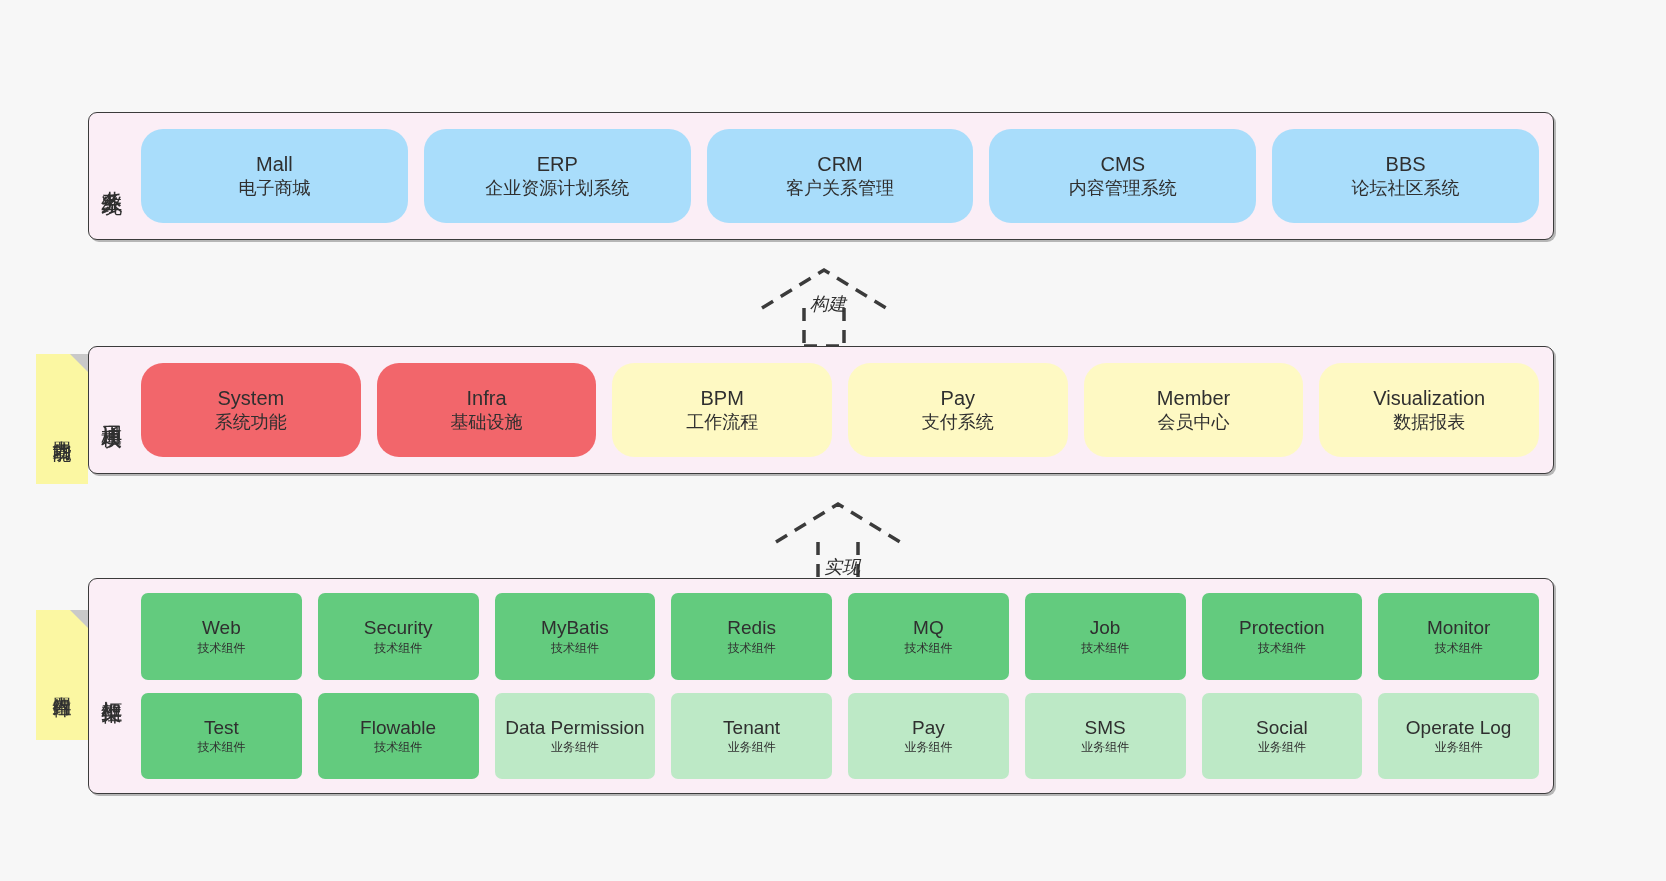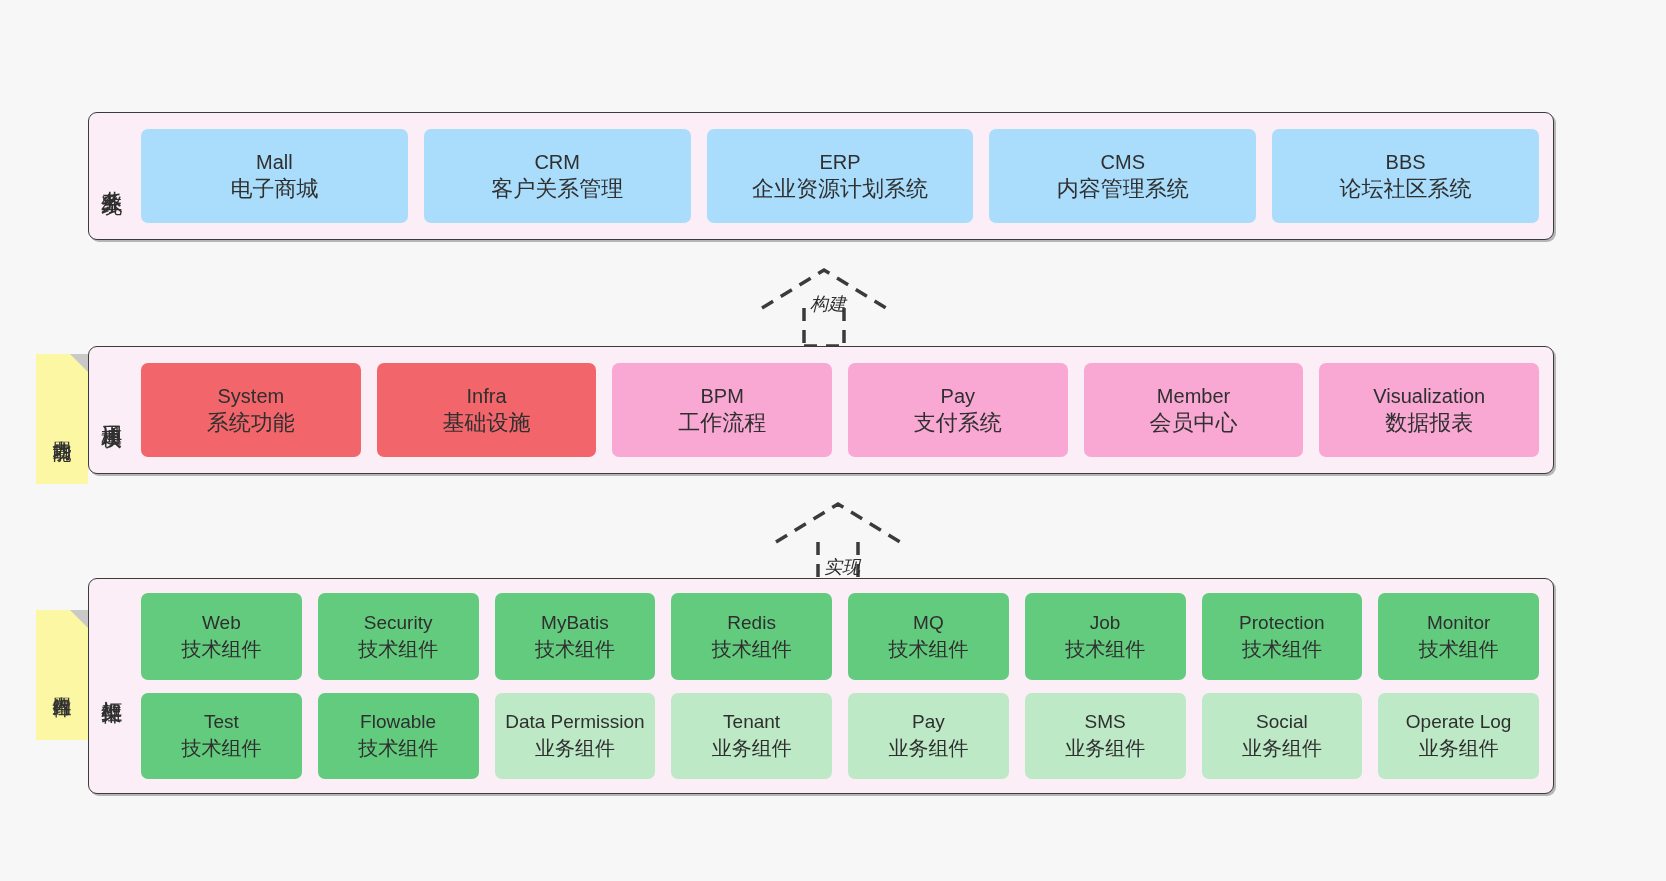--- a/index.html
+++ b/index.html
@@ -74,40 +74,40 @@
     display: flex;
     flex-direction: column;
     align-items: center;
     justify-content: center;
     text-align: center;
     padding: 6px 8px;
     line-height: 1.3;
     color: #2f2f2f;
   }
   .card .t-en { font-size: 20px; }
-  .card .t-cn { font-size: 22px; }
+  .card .t-cn { font-size: 18px; }
 
   .card.blue   { background: #a9ddfb; }
   .card.red    { background: #f2666b; }
-  .card.pink   { background: #f9a8d4; align-items: center; }
+  .card.pink   { background: #fef9c3; align-items: center; }
   .card.green  { background: #63cb7e; }
   .card.lgreen { background: #bde9c6; }
 
   
   #layer-business { left: 88px;  top: 112px; width: 1466px; height: 128px; }
   #layer-common   { left: 88px;  top: 346px; width: 1466px; height: 128px; }
   #layer-framework{ left: 88px;  top: 578px; width: 1466px; height: 216px; }
 
-  #layer-business .card, #layer-common .card { height: 86px; }
+  #layer-business .card, #layer-common .card { height: 86px; border-radius: 22px; }
   #layer-framework .card { height: 82px; }
 
   #layer-framework .layer-body { padding: 14px 14px 14px 6px; }
   #layer-framework .layer-col { gap: 13px; }
   #layer-framework .card .t-en { font-size: 19px; }
-  #layer-framework .card .t-cn { font-size: 20px; }
+  #layer-framework .card .t-cn { font-size: 12px; }
 
   
   .sticky {
     position: absolute;
     box-sizing: border-box;
     width: 52px;
     background: #fbf7a2;
     color: #2f2f2f;
     font-size: 19px;
     line-height: 1.16;
@@ -165,28 +165,28 @@
     <div class="layer-title">业务系统</div>
     <div class="layer-body">
       <div class="layer-col">
         <div class="card blue">
           <span class="t-en">Mall</span>
           <span class="t-cn">电子商城</span>
         </div>
       </div>
       <div class="layer-col">
         <div class="card blue">
+          <span class="t-en">ERP</span>
+          <span class="t-cn">企业资源计划系统</span>
+        </div>
+      </div>
+      <div class="layer-col">
+        <div class="card blue">
           <span class="t-en">CRM</span>
           <span class="t-cn">客户关系管理</span>
-        </div>
-      </div>
-      <div class="layer-col">
-        <div class="card blue">
-          <span class="t-en">ERP</span>
-          <span class="t-cn">企业资源计划系统</span>
         </div>
       </div>
       <div class="layer-col">
         <div class="card blue">
           <span class="t-en">CMS</span>
           <span class="t-cn">内容管理系统</span>
         </div>
       </div>
       <div class="layer-col">
         <div class="card blue">

